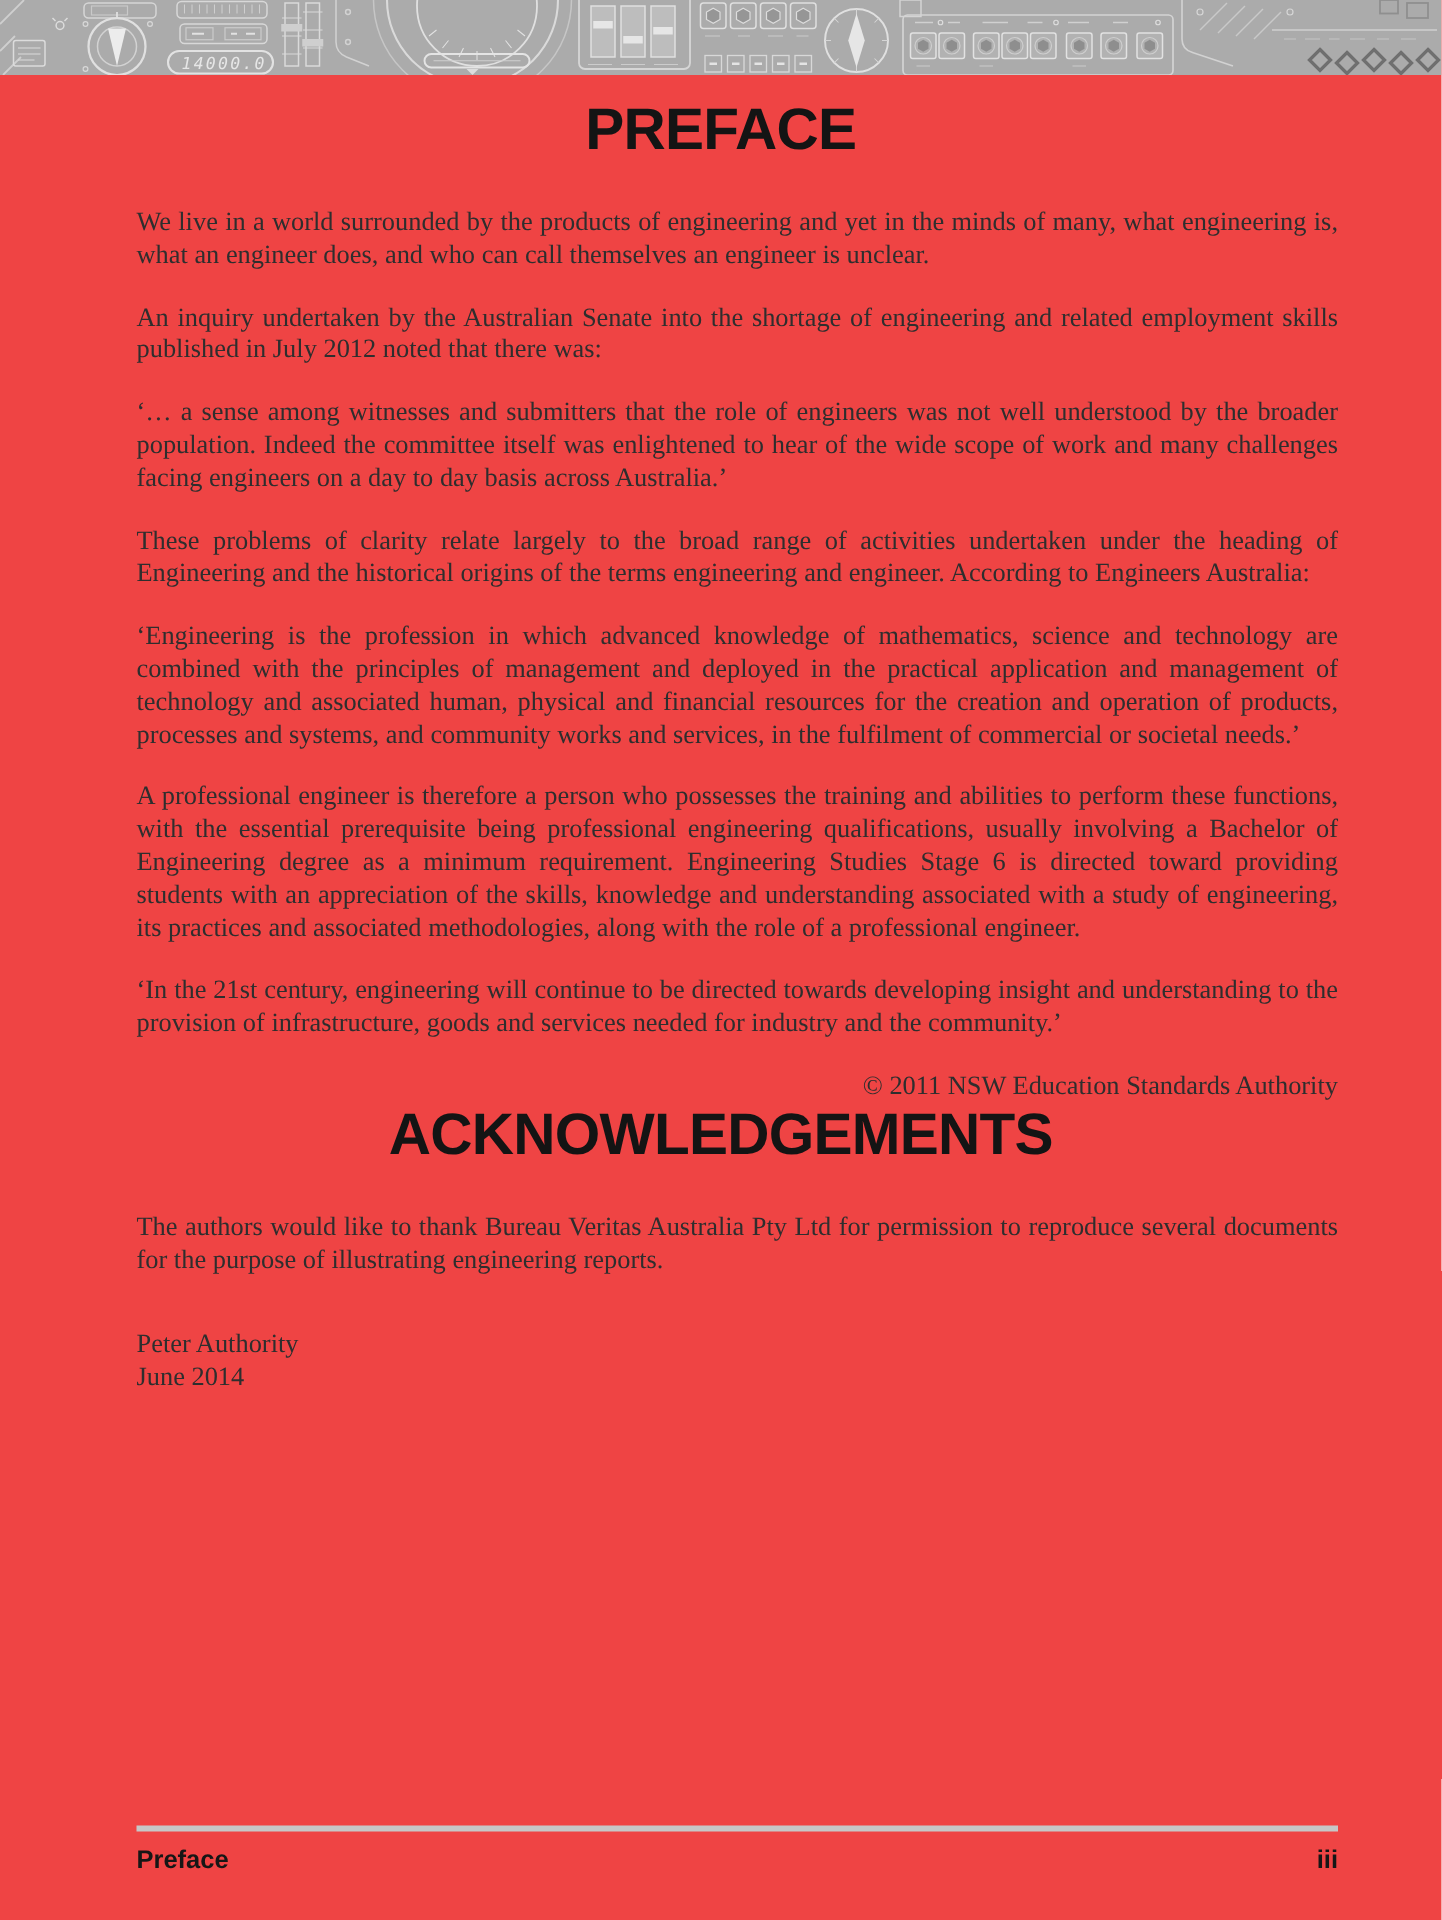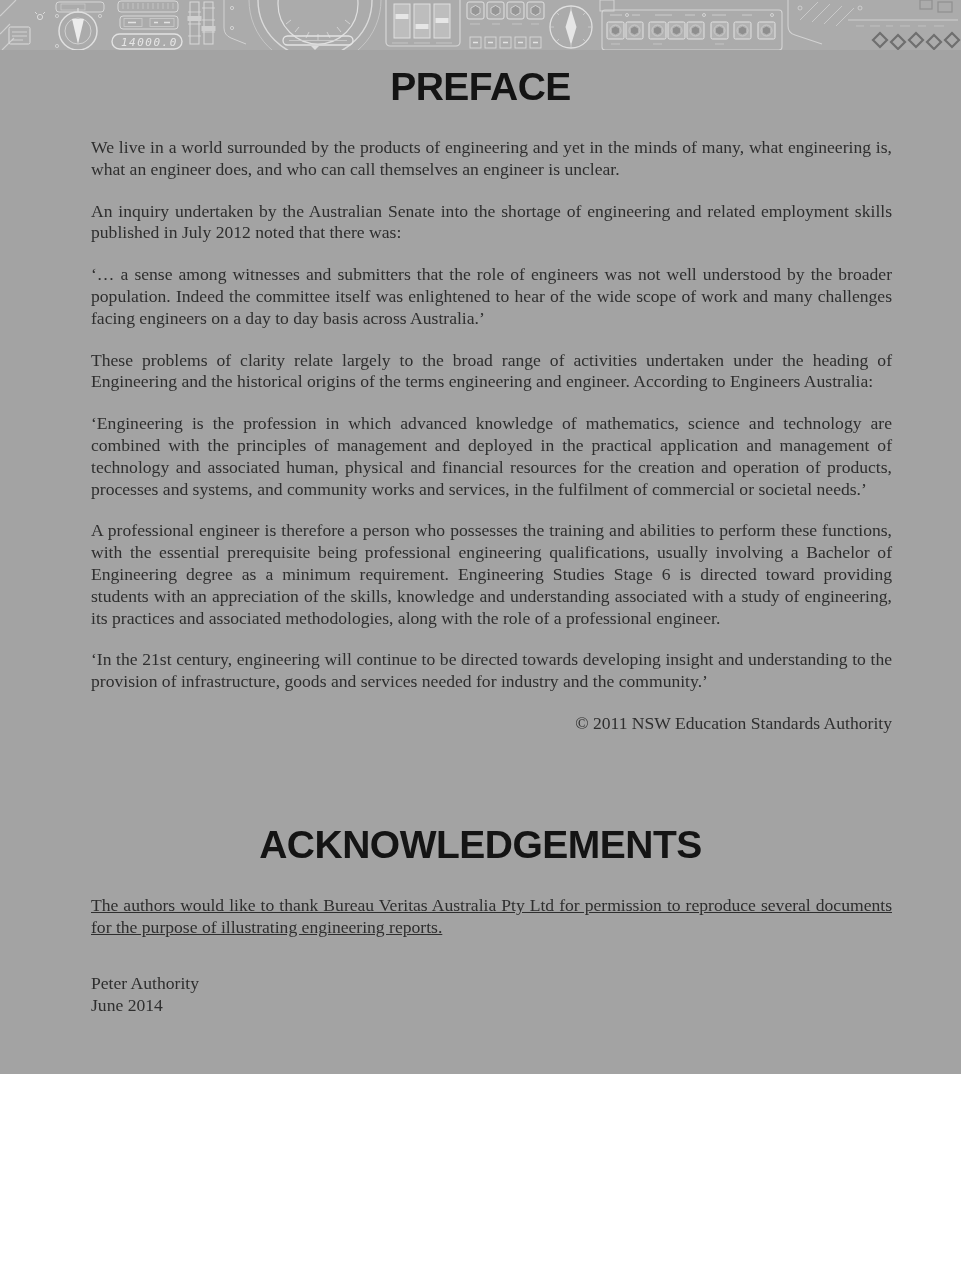--- a/index.html
+++ b/index.html
@@ -1,53 +1,52 @@
 <!DOCTYPE html>
 <html><head>
 <meta charset="utf-8">
 <style>
   html, body { margin: 0; padding: 0; background: #ffffff; }
   body { width: 961px; height: 1280px; }
   .page {
     position: relative;
-    width: 961px; height: 1074px;
-    background: #a3a3a3;
+    width: 961px; height: 1280px;
+    background: #ef4444;
     overflow: hidden;
     font-family: "Liberation Serif", serif;
   }
   .header-band { display: block; width: 961px; height: 50px; }
   .page-title, .ack-title {
     font-family: "Liberation Sans", sans-serif;
     font-weight: bold;
     font-size: 39px;
     line-height: 44px;
     letter-spacing: -0.5px;
     text-align: center;
     color: #141414;
     margin: 0;
   }
   .page-title { margin-top: 15px; }
-  .ack-title { margin-top: 88px; }
+  .ack-title { }
   .content { margin: 28px 69px 0 91px; }
   .content p {
     margin: 12px 0 20px 0;
     font-size: 17.6px;
     line-height: 21.8px;
     text-align: justify;
     color: #2e2e2e;
   }
   .content p.single-line { text-align: right; margin-bottom: 0; }
   .ack-body { margin: 28px 69px 0 91px; }
   .ack-body p {
     margin: 0;
     font-size: 17.6px;
     line-height: 21.8px;
     text-align: justify;
     color: #2e2e2e;
-    text-decoration: underline;
   }
   .authors {
     margin: 35px 69px 0 91px;
     font-size: 17.6px;
     line-height: 21.8px;
     color: #2e2e2e;
   }
   .page-footer {
     position: absolute;
     left: 91px; right: 69px; top: 1217px;

